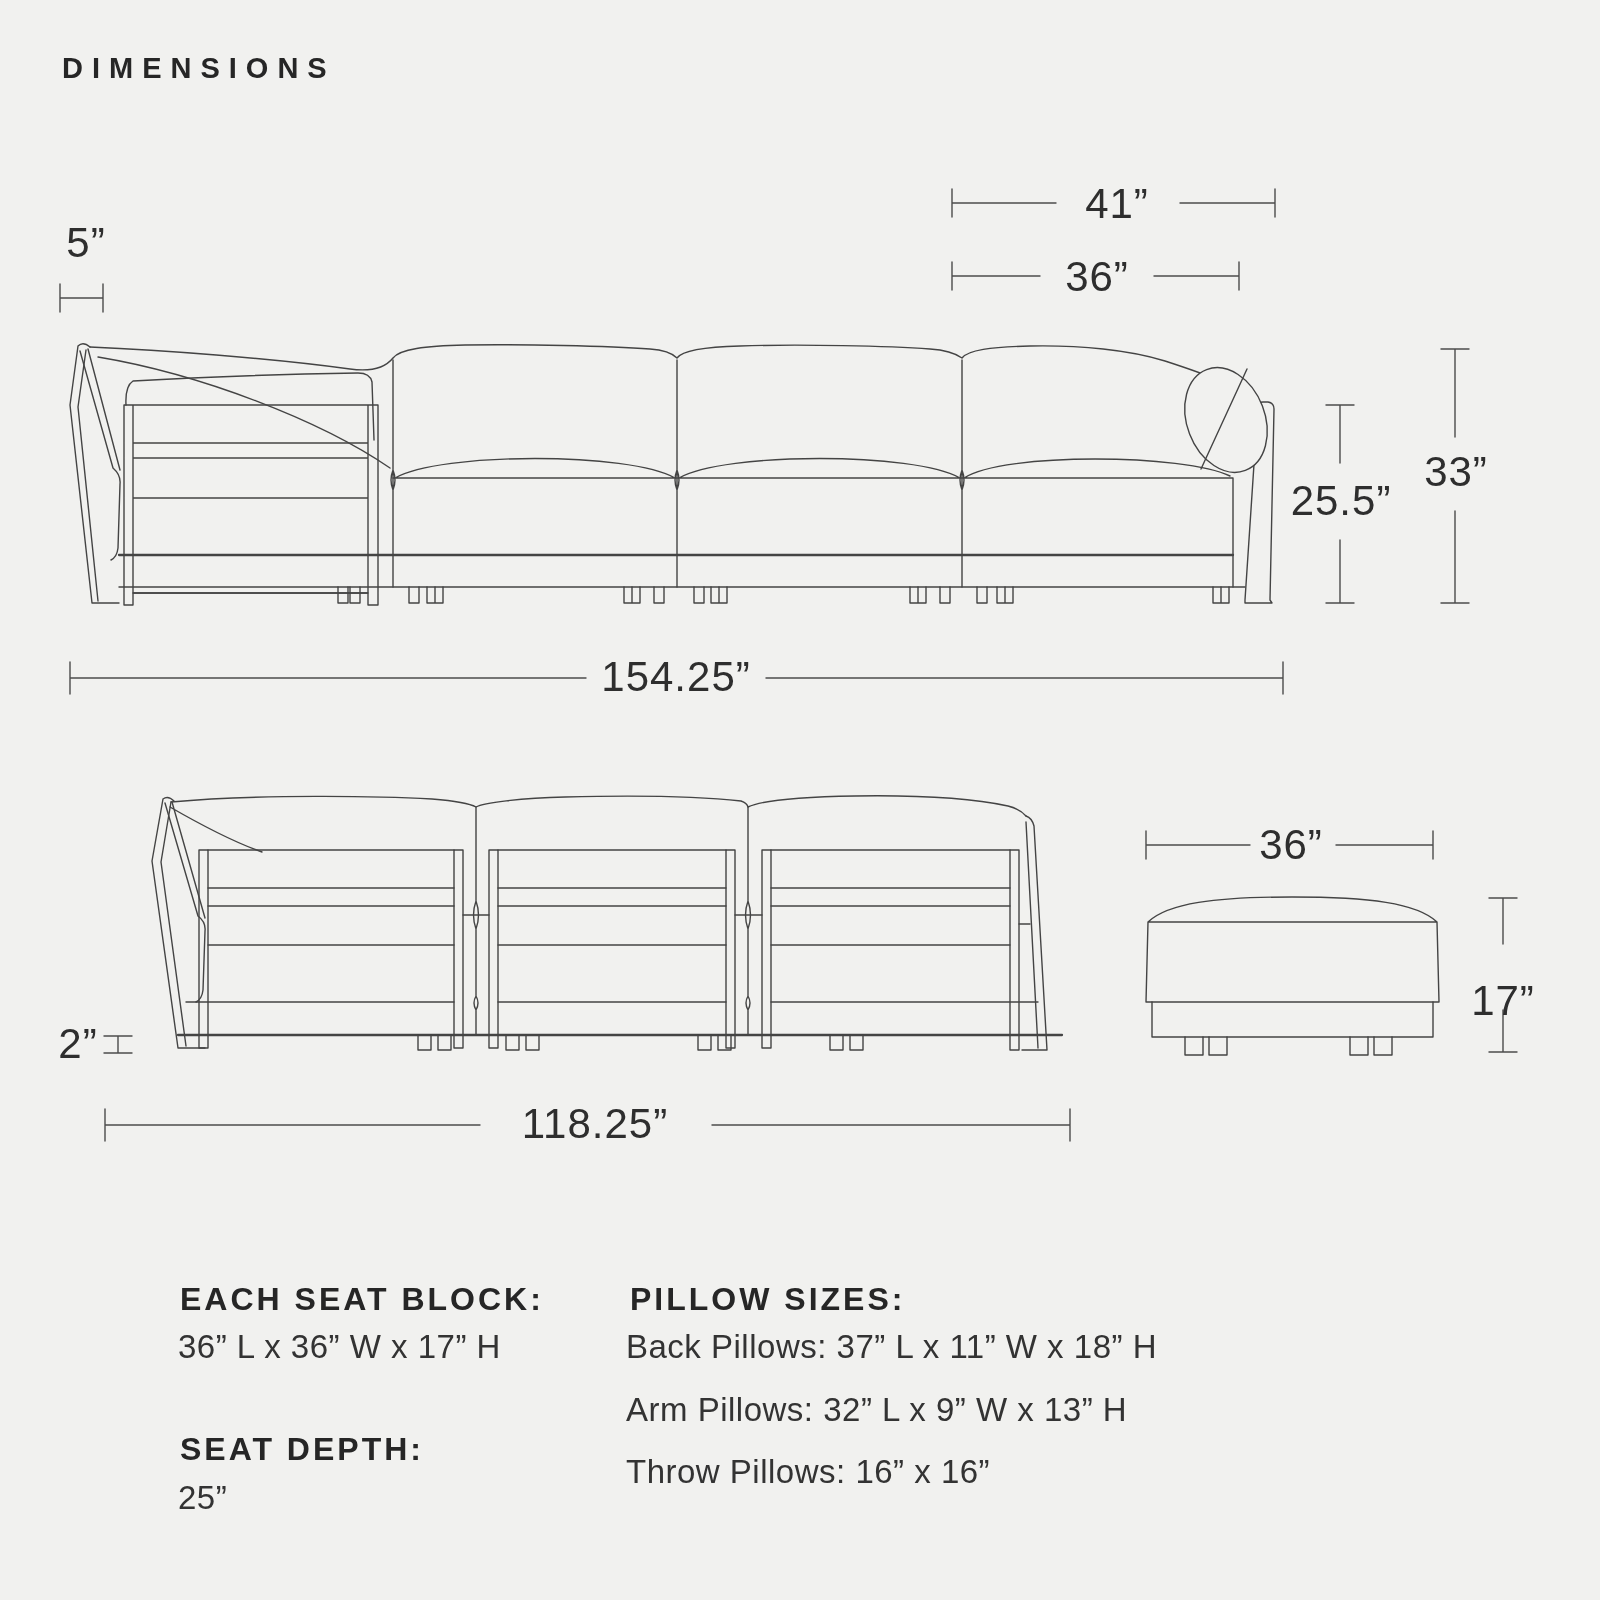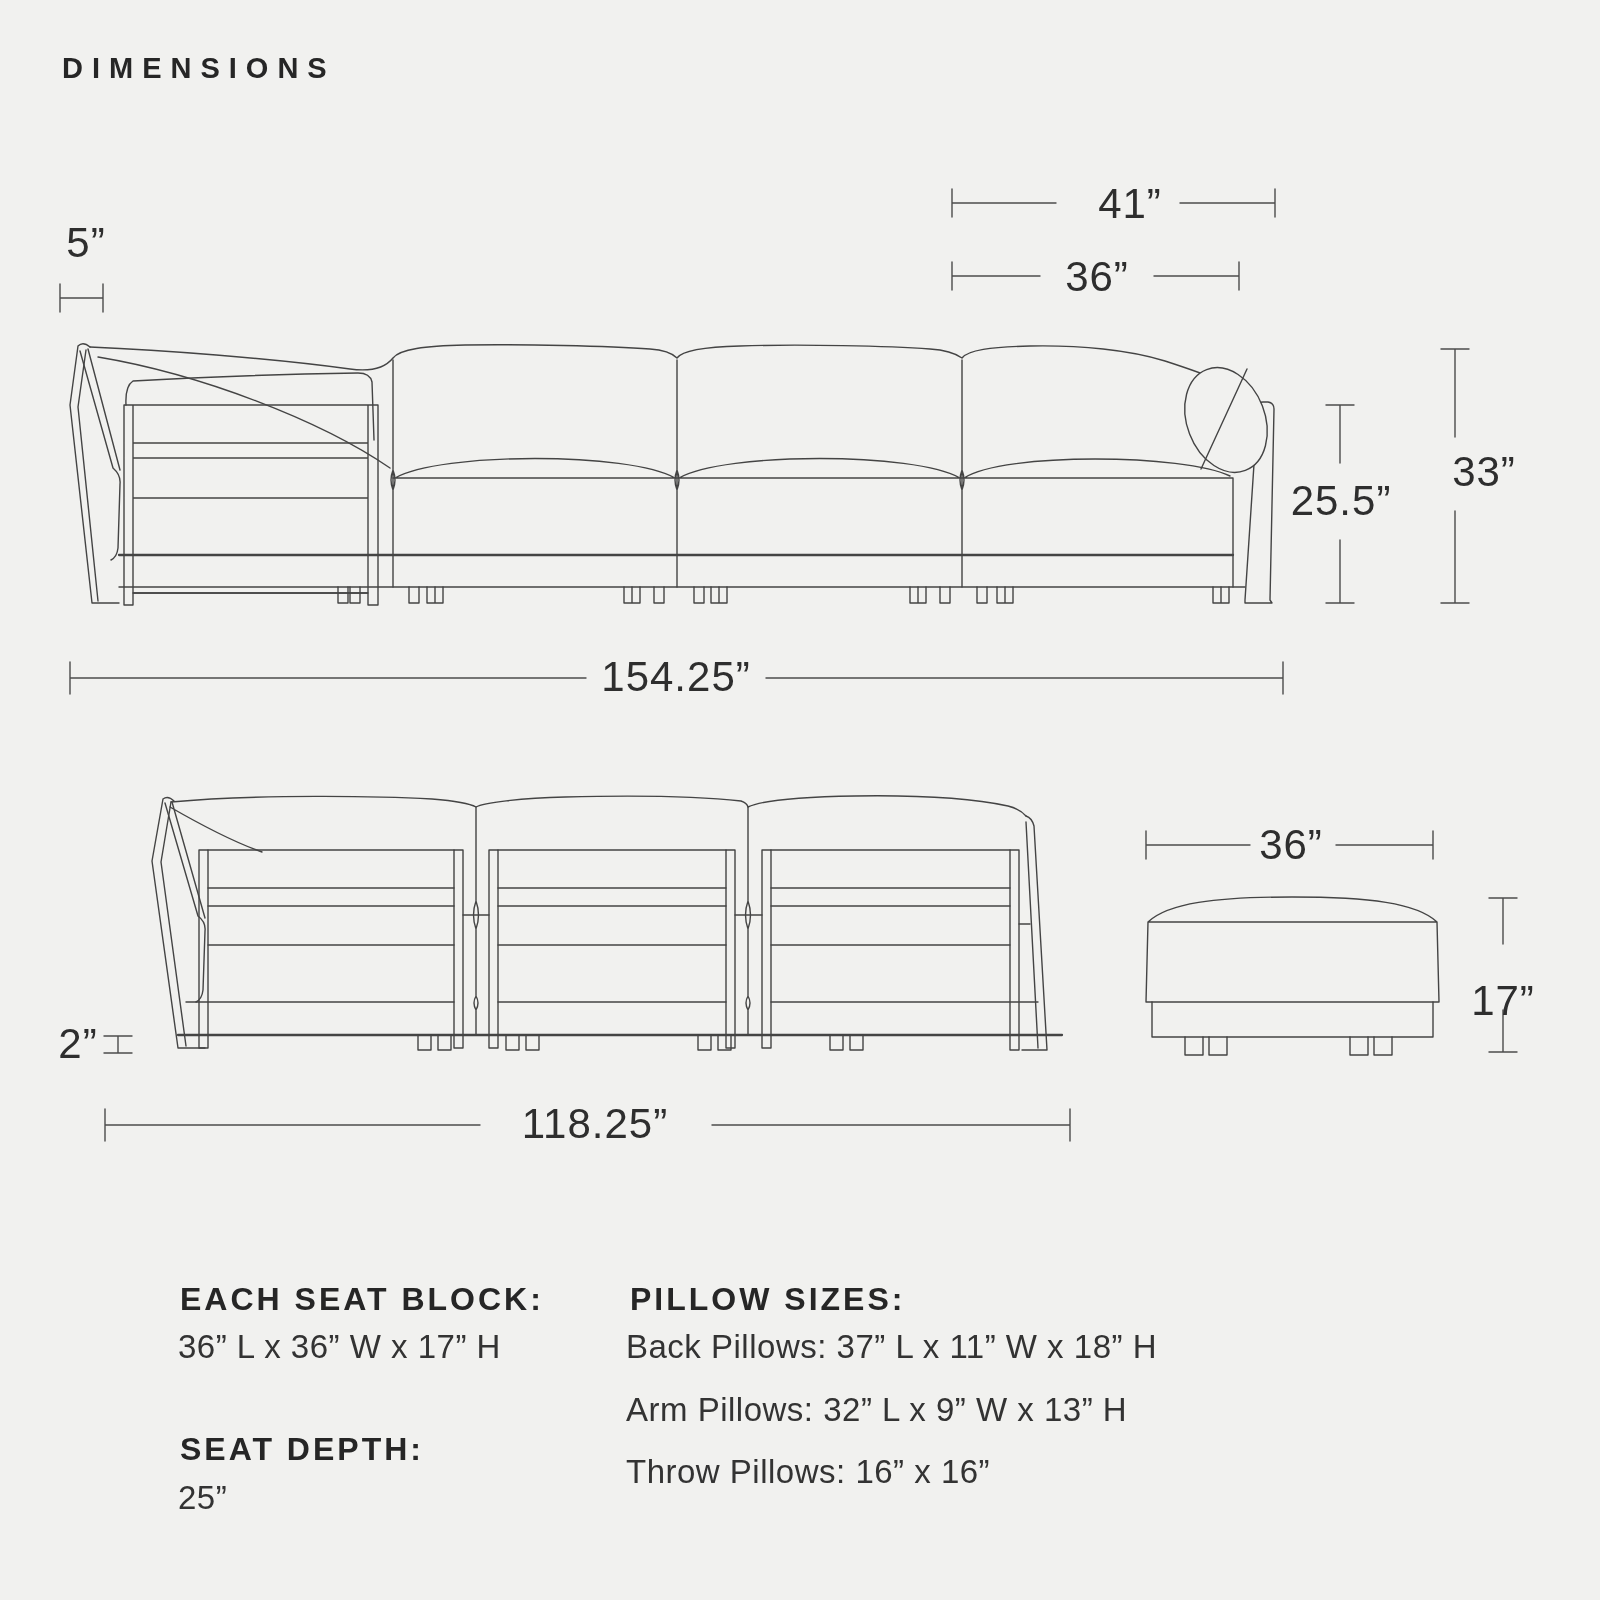--- a/index.html
+++ b/index.html
@@ -153,24 +153,24 @@
       <path d="M 1441,349 L 1469,349 M 1441,603 L 1469,603 M 1455,349 L 1455,437 M 1455,511 L 1455,603"></path>
       <path d="M 70,662 L 70,694 M 1283,662 L 1283,694 M 70,678 L 586,678 M 766,678 L 1283,678"></path>
       <path d="M 104,1036 L 132,1036 M 104,1053 L 132,1053 M 118,1036 L 118,1053"></path>
       <path d="M 105,1109 L 105,1141 M 1070,1109 L 1070,1141 M 105,1125 L 480,1125 M 712,1125 L 1070,1125"></path>
       <path d="M 1146,831 L 1146,859 M 1433,831 L 1433,859 M 1146,845 L 1250,845 M 1336,845 L 1433,845"></path>
       <path d="M 1489,898 L 1517,898 M 1489,1052 L 1517,1052 M 1503,898 L 1503,944 M 1503,1010 L 1503,1052"></path>
     </g>
   </svg>
 
   <div class="dim-label" style="left:86px;  top:243px;">5”</div>
-  <div class="dim-label" style="left:1117px;top:204px;margin-left:13px;">41”</div>
+  <div class="dim-label" style="left:1117px;top:204px;">41”</div>
   <div class="dim-label" style="left:1097px;top:277px;">36”</div>
   <div class="dim-label" style="left:1333px;top:501px;margin-left:8px;">25.5”</div>
-  <div class="dim-label" style="left:1456px;top:472px;margin-left:28px;">33”</div>
+  <div class="dim-label" style="left:1456px;top:472px;">33”</div>
   <div class="dim-label" style="left:676px; top:677px;">154.25”</div>
   <div class="dim-label" style="left:78px;  top:1044px;">2”</div>
   <div class="dim-label" style="left:595px; top:1124px;">118.25”</div>
   <div class="dim-label" style="left:1291px;top:845px;">36”</div>
   <div class="dim-label" style="left:1503px;top:973px;margin-top:28px;">17”</div>
 
   <div class="spec-heading" style="left:180px; top:1283px;">EACH SEAT BLOCK:</div>
   <div class="spec-value" style="left:178px; top:1330px;">36” L x 36” W x 17” H</div>
   <div class="spec-heading" style="left:180px; top:1433px;">SEAT DEPTH:</div>
   <div class="spec-value" style="left:178px; top:1481px;">25”</div>

